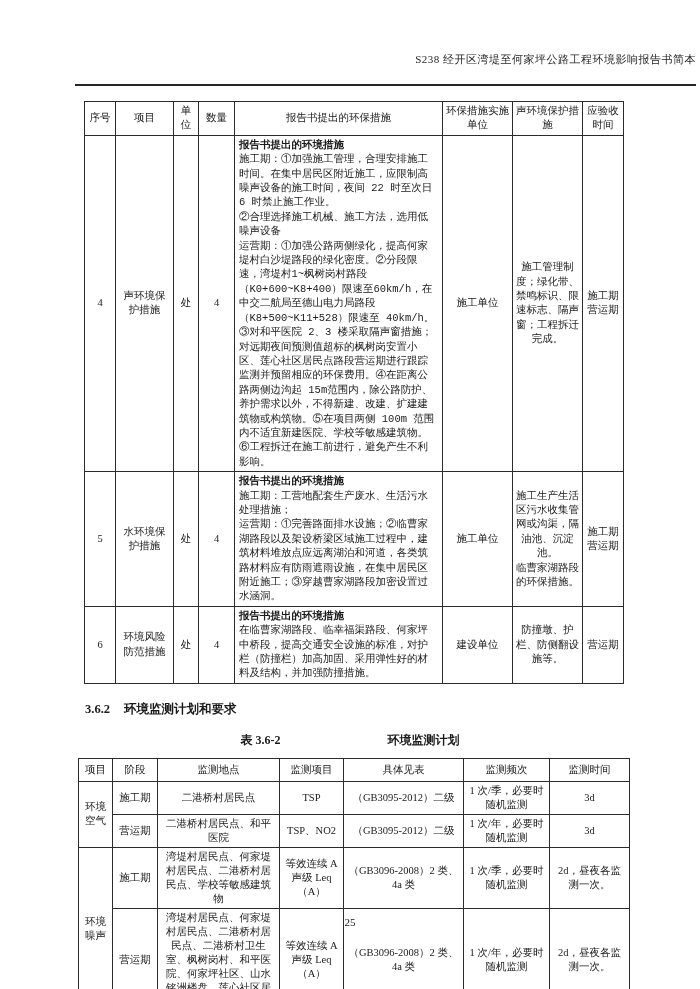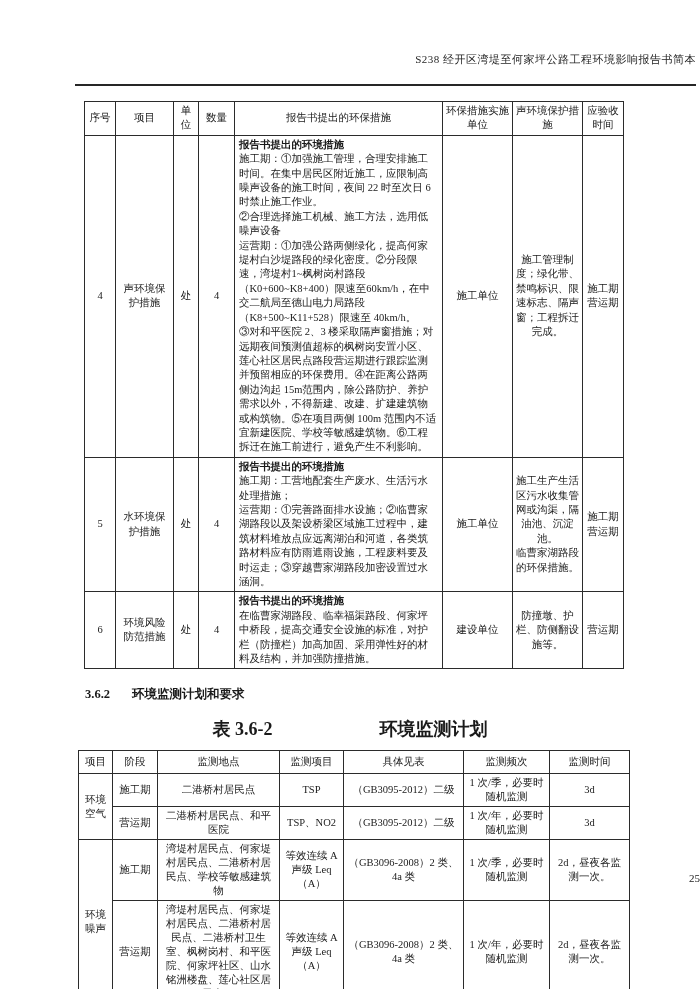--- a/index.html
+++ b/index.html
@@ -37,39 +37,39 @@
     padding: 2px 3px;
     font-weight: normal;
   }
   .t1 thead th { height: 33px; }
   .t1 td.measures {
     text-align: left;
     vertical-align: top;
     padding: 2px 4px;
   }
   .m-title { font-weight: bold; }
-  .pre { white-space: pre-wrap; }
+  .pre { white-space: pre-wrap; font-family: Liberation Mono, monospace; }
   .section-heading {
     margin: 17px 0 0 85px;
     font-size: 12.5px;
     font-weight: bold;
   }
-  .section-heading .sec-no { margin-right: 22px; }
+  .section-heading .sec-no { margin-right: 14px; }
   .para {
     margin: 12px 60px 0 85px;
     text-indent: 2em;
     font-size: 12px;
     line-height: 17px;
   }
   .caption {
     margin-top: 14px;
     display: flex;
     justify-content: center;
     gap: 107px;
-    font-size: 18px;
+    font-size: 12px;
     font-weight: bold;
   }
   .t2 {
     margin: 9px 0 0 78px;
     width: 551px;
   }
   .t2 th, .t2 td {
     border: 1.4px solid #2b2b2b;
     font-size: 10.5px;
     line-height: 14px;
@@ -77,23 +77,23 @@
     vertical-align: middle;
     padding: 2px 3px;
     font-weight: normal;
   }
   .t2 thead th { height: 23px; }
   .t2 .r-air  td { height: 33px; }
   .t2 .r-noise-c td { height: 45px; }
   .t2 .r-noise-o td { height: 90px; }
   .page-number {
     position: absolute;
-    top: 872px; left: 0;
+    top: 916px; left: 0;
     width: 100%;
-    text-align: right;
+    text-align: center;
     font-size: 11px;
   }
 </style>
 </head>
 <body>
 
 <div class="page">
 
   <div class="header">
     <div class="header-title">S238 经开区湾堤至何家坪公路工程环境影响报告书简本</div>
@@ -141,21 +141,21 @@
 营运期</td>
       </tr>
       <tr>
         <td>5</td>
         <td>水环境保护措施</td>
         <td>处</td>
         <td>4</td>
         <td class="measures">
           <div class="m-title">报告书提出的环境措施</div>
           <div class="pre">施工期：工营地配套生产废水、生活污水处理措施；
-运营期：①完善路面排水设施；②临曹家湖路段以及架设桥梁区域施工过程中，建筑材料堆放点应远离湖泊和河道，各类筑路材料应有防雨遮雨设施，工程废料要及时运走；③穿越曹家湖路段加密设置过水涵洞。</div>
+运营期：①完善路面排水设施；②临曹家湖路段以及架设桥梁区域施工过程中，建筑材料堆放点应远离湖泊和河道，各类筑路材料应有防雨遮雨设施，在集中居民区附近施工；③穿越曹家湖路段加密设置过水涵洞。</div>
         </td>
         <td>施工单位</td>
         <td class="pre">施工生产生活区污水收集管网或沟渠，隔油池、沉淀池。
 临曹家湖路段的环保措施。</td>
         <td class="pre">施工期
 营运期</td>
       </tr>
       <tr>
         <td>6</td>
         <td>环境风险防范措施</td>

